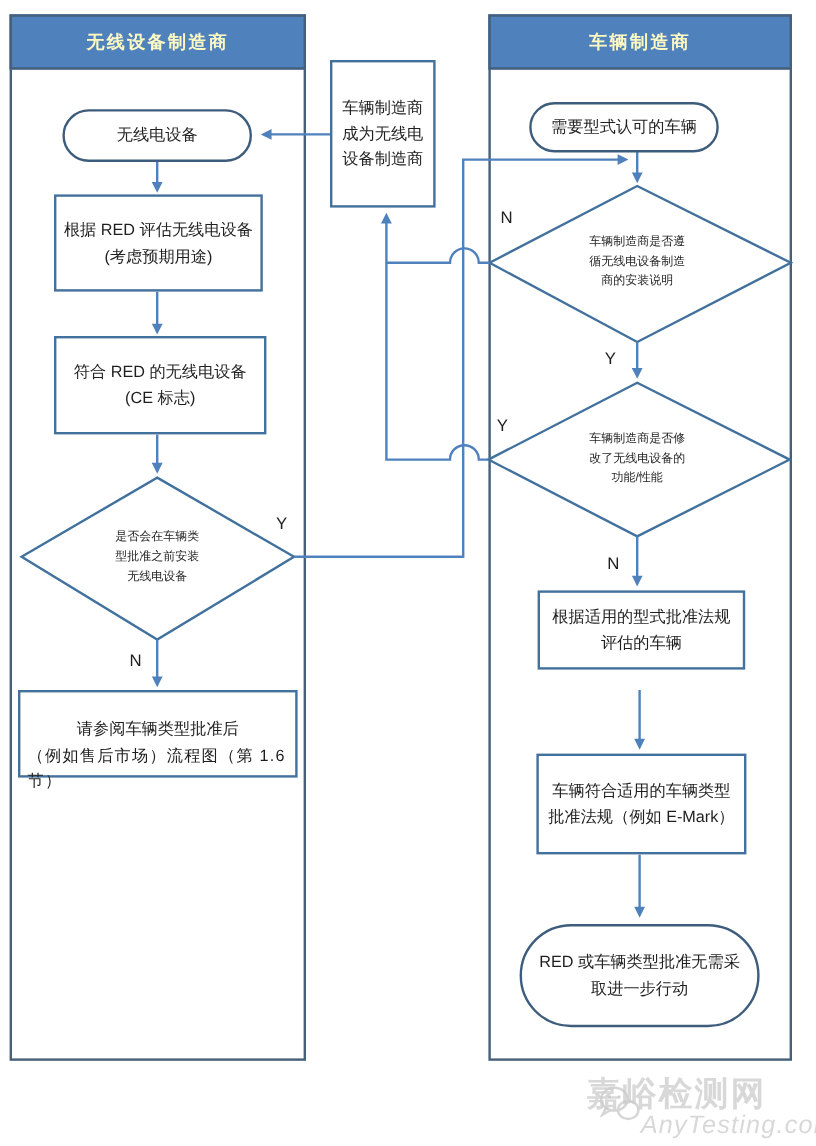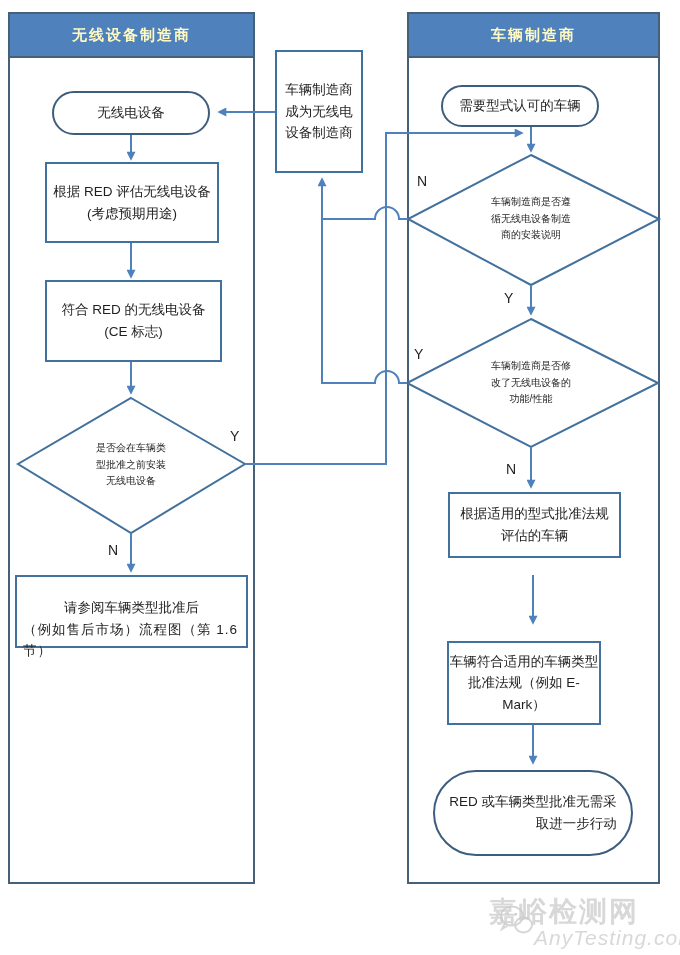--- a/index.html
+++ b/index.html
@@ -15,21 +15,21 @@
     display:flex;align-items:center;justify-content:center;
     color:#fef9c3;font-weight:bold;font-size:15px;letter-spacing:2px;
   }
   
   .shape{
     position:absolute;background:#ffffff;border:2px solid #41719c;box-sizing:border-box;
     display:flex;align-items:center;justify-content:center;text-align:center;
     font-size:13.5px;line-height:1.6;white-space:pre-line;z-index:3;
   }
   .oval{border-radius:999px;border-color:#3e5d7c;}
-  .terminator{border-radius:44px;border-color:#3e5d7c;text-align:right;}
+  .terminator{border-radius:44px;border-color:#3e5d7c;}
   
   .dtext{
     position:absolute;z-index:4;text-align:center;font-size:10px;line-height:1.65;
     white-space:pre-line;display:flex;align-items:center;justify-content:center;
   }
   .yn{position:absolute;z-index:4;font-size:14px;color:#1f1f1f;}
   
   #wires{position:absolute;left:0;top:0;z-index:2;pointer-events:none;}
   
   .note-line{width:100%;}
@@ -65,21 +65,21 @@
     <div class="note-line left">节）</div>
   </div>
 
   <div class="shape" style="left:275px;top:50px;width:88px;height:123px;">车辆制造商
 成为无线电
 设备制造商</div>
 
   <div class="shape oval" style="left:441px;top:85px;width:158px;height:42px;">需要型式认可的车辆</div>
   <div class="shape" style="left:448px;top:492px;width:173px;height:66px;">根据适用的型式批准法规
 评估的车辆</div>
-  <div class="shape" style="left:447px;top:641px;width:154px;height:84px;">车辆符合适用的车辆类型
+  <div class="shape" style="left:447px;top:628px;width:175px;height:84px;">车辆符合适用的车辆类型
 批准法规（例如 E-Mark）</div>
   <div class="shape terminator" style="left:433px;top:770px;width:200px;height:86px;">RED 或车辆类型批准无需采
 取进一步行动</div>
 
   <svg id="wires" width="680" height="955" viewBox="0 0 680 955">
     <defs>
       <marker id="arrow" viewBox="0 0 10 10" refX="7" refY="5" markerWidth="10" markerHeight="9" markerUnits="userSpaceOnUse" orient="auto">
         <path d="M0,0 L10,5 L0,10 z" fill="#4f81bd"></path>
       </marker>
     </defs>

